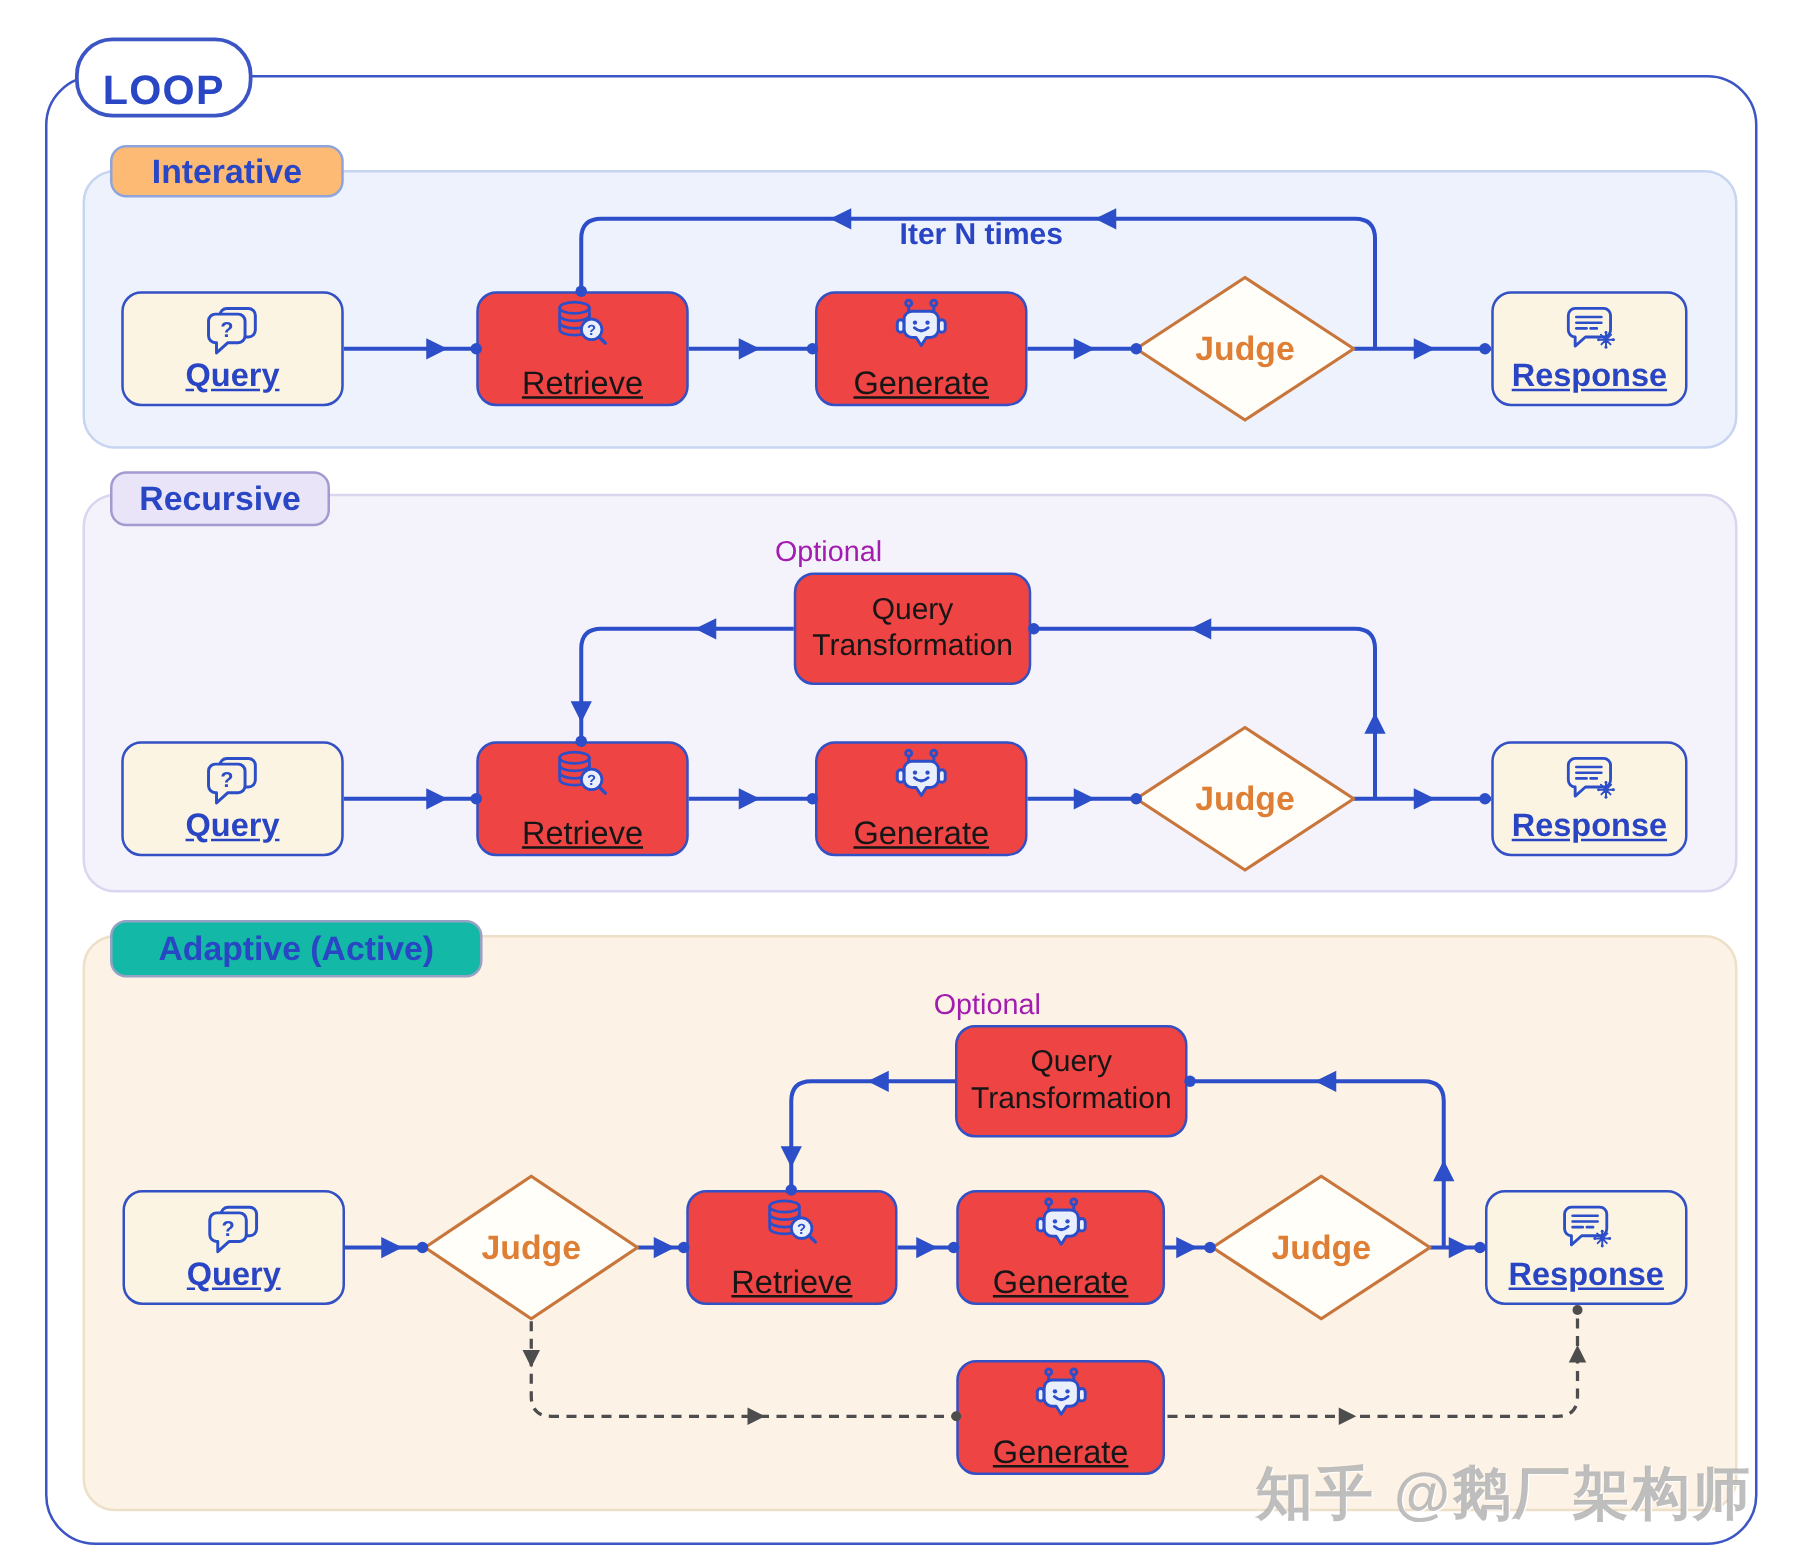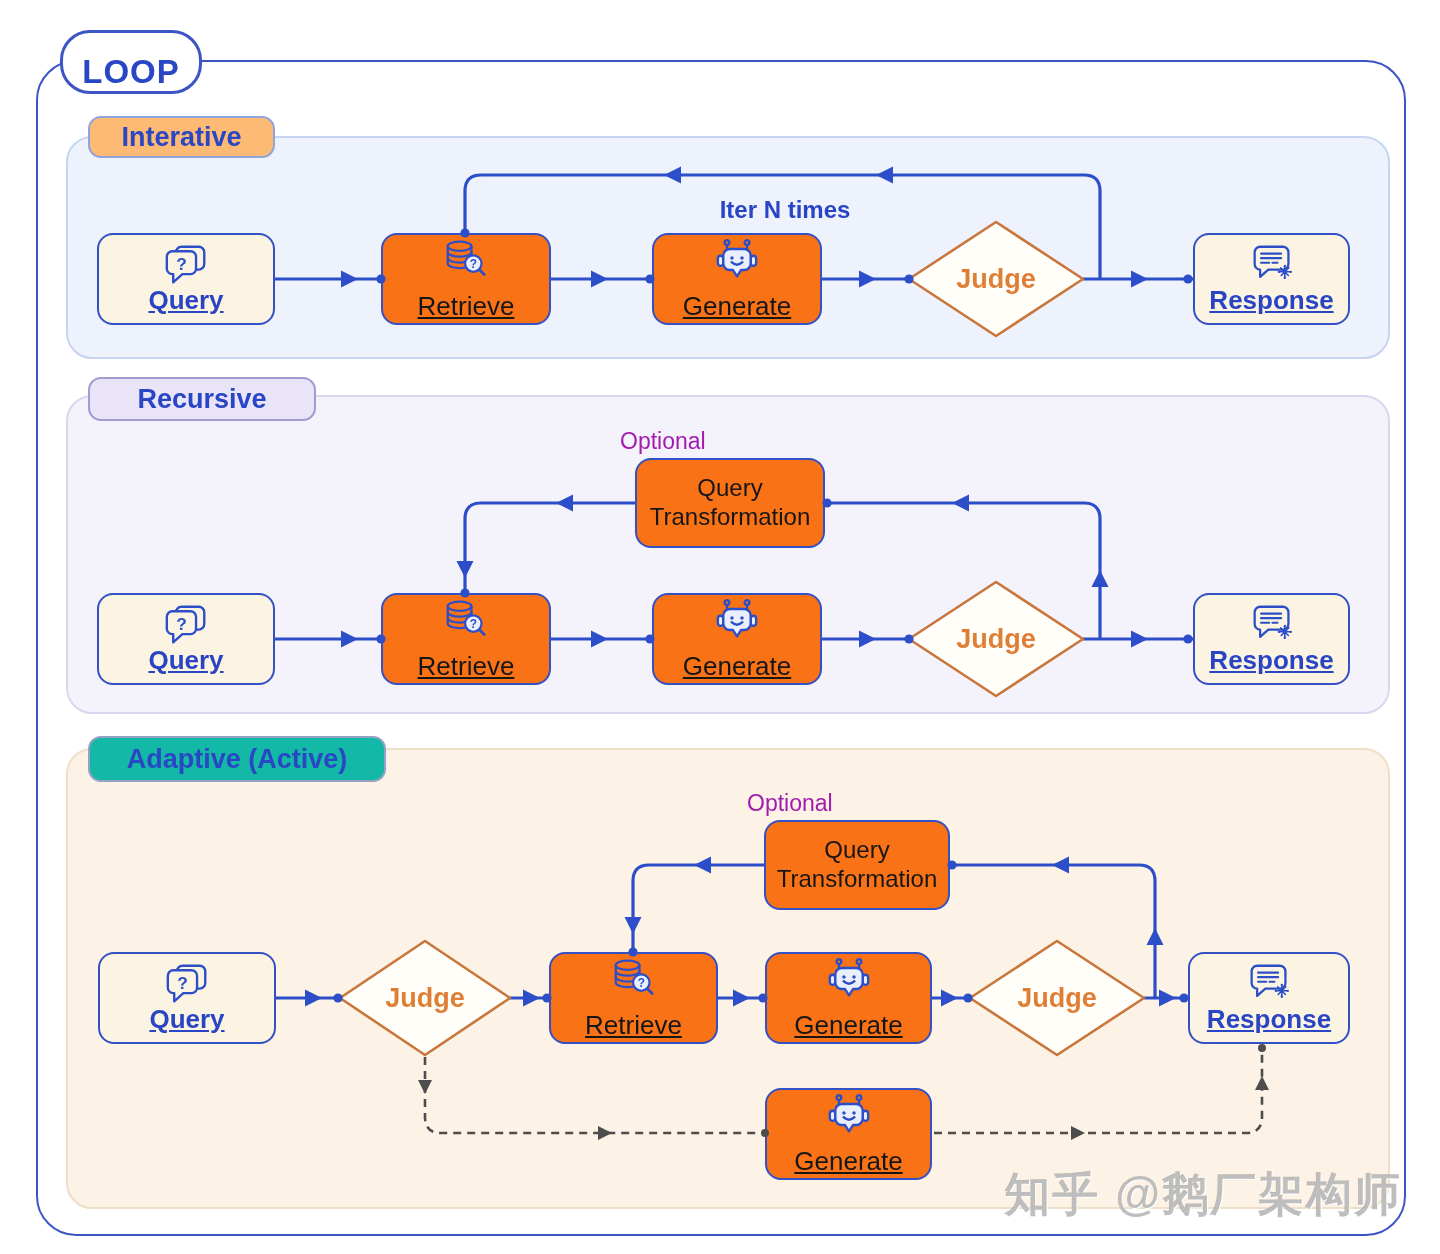--- a/index.html
+++ b/index.html
@@ -9,21 +9,21 @@
   .sec2{background:#F4F2FB;border-color:#DBD5EF;}
   .sec3{background:#FCF2E5;border-color:#EDDFC8;}
   .outer{position:absolute;left:36px;top:60px;width:1370px;height:1176px;border:2.6px solid #3C55C4;border-radius:40px;z-index:1;box-sizing:border-box;background:transparent;}
   .looppill{position:absolute;left:60px;top:30px;width:142px;height:64px;background:#fff;border:3px solid #3C55C4;border-radius:30px;z-index:2;display:flex;align-items:flex-end;justify-content:center;font-size:33px;font-weight:800;color:#2946C5;letter-spacing:1px;box-sizing:border-box;}
   .pill{position:absolute;z-index:2;font-weight:800;color:#2946C5;font-size:27px;display:flex;align-items:center;justify-content:center;border-radius:13px;box-sizing:border-box;border:2px solid;}
   .pill1{background:#fdba74;border-color:#8EA4DB;}
   .pill2{background:#E9E4F8;border-color:#A29AD1;}
   .pill3{background:#14b8a6;border-color:#95A2C4;}
   .box{position:absolute;border:2.6px solid #3350C4;border-radius:16px;display:flex;flex-direction:column;align-items:center;justify-content:center;z-index:2;box-sizing:border-box;color:#2C4EC8;}
   .io{background:#FBF4E3;--oc:#FBF4E3;}
-  .proc{background:#f97316;gap:12px;--oc:#E9EFFC;}
+  .proc{background:#ef4444;gap:12px;--oc:#E9EFFC;}
   .box .lbl{font-size:26px;line-height:1.05;margin-top:1px;text-decoration:underline;}
   .io .lbl{color:#2945C4;font-weight:800;}
   .proc .lbl{color:#161616;font-weight:500;}
   .qtbox{padding:16px 2px;}
   .qt{font-size:24px;font-weight:500;color:#161616;text-align:center;line-height:1.2;width:180px;}
   .ic{width:50px;height:42px;display:block;}
   .jlbl{position:absolute;z-index:4;color:#DF7F35;font-weight:700;font-size:27px;display:flex;align-items:center;justify-content:center;width:140px;height:40px;}
   .note{position:absolute;color:#a21caf;font-size:23px;text-align:left;z-index:2;width:220px;}
   .iter{position:absolute;color:#2945C5;font-weight:600;font-size:24px;text-align:center;z-index:2;width:220px;}
   .wm{position:absolute;right:38px;top:1164px;z-index:6;font-size:46px;font-weight:700;color:rgba(150,150,150,.62);text-shadow:1px 1px 0 #ffffff;letter-spacing:2px;text-align:center;}
@@ -87,21 +87,21 @@
     <span>LOOP</span>
   </div>
 
 <div class="sec sec1" style="left:66px;top:136px;width:1320px;height:219px;"></div>
 <div class="sec sec2" style="left:66px;top:395px;width:1320px;height:315px;"></div>
 <div class="sec sec3" style="left:66px;top:748px;width:1320px;height:457px;"></div>
 
 <div class="pill pill1" style="left:88px;top:116px;width:187px;height:42px;">
     <span>Interative</span>
   </div>
-<div class="pill pill2" style="left:88px;top:377px;width:228px;height:44px;">
+<div class="pill pill2" style="left:88px;top:377px;width:176px;height:44px;">
     <span>Recursive</span>
   </div>
 <div class="pill pill3" style="left:88px;top:736px;width:298px;height:46px;">
     <span>Adaptive (Active)</span>
   </div>
 
 <div class="box io" style="left:97px;top:233px;width:178px;height:92px;">
   <svg class="ic">
       <use href="#i-query"></use>
     </svg>
@@ -119,21 +119,21 @@
     </svg>
   <span class="lbl">Generate</span>
 </div>
 <div class="box io" style="left:1193px;top:233px;width:157px;height:92px;">
   <svg class="ic">
       <use href="#i-response"></use>
     </svg>
   <span class="lbl">Response</span>
 </div>
 <div class="jlbl" style="left:926px;top:259px;">Judge</div>
-<div class="iter" style="left:675px;top:196px;">Iter N times</div>
+<div class="iter" style="left:675px;top:174px;">Iter N times</div>
 
 <div class="box proc qtbox" style="left:635px;top:458px;width:190px;height:90px;">
   <span class="qt">Query Transformation</span>
 </div>
 <div class="note" style="left:620px;top:428px;">Optional</div>
 <div class="box io" style="left:97px;top:593px;width:178px;height:92px;">
   <svg class="ic">
       <use href="#i-query"></use>
     </svg>
   <span class="lbl">Query</span>

